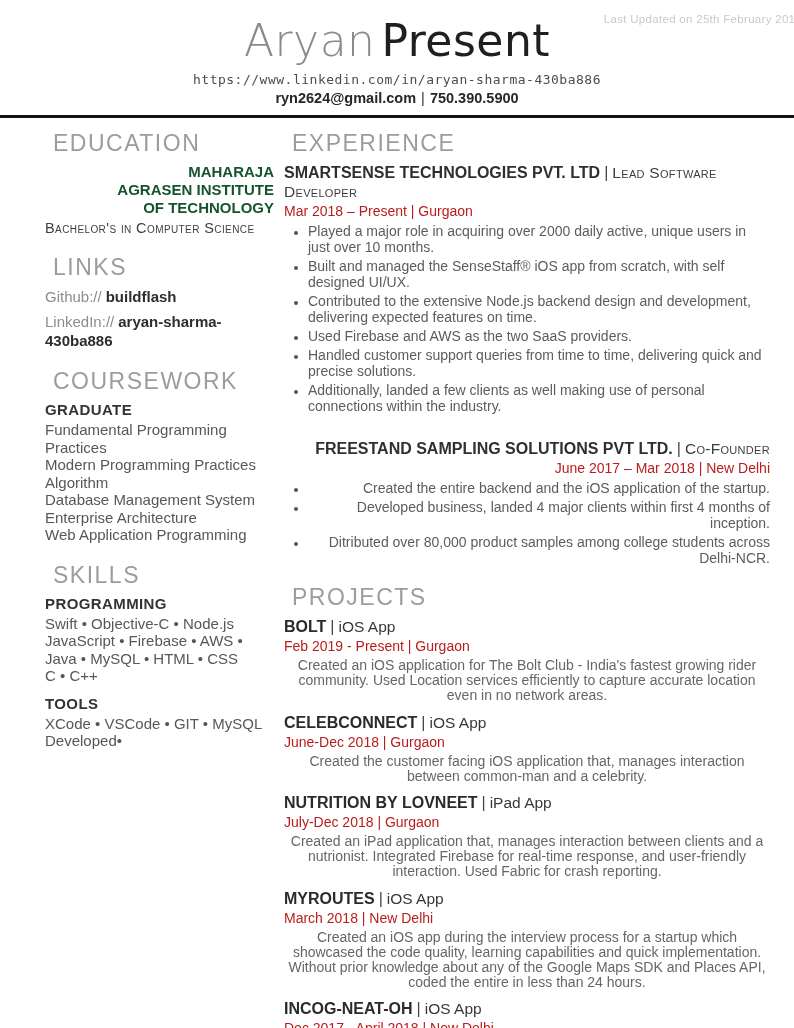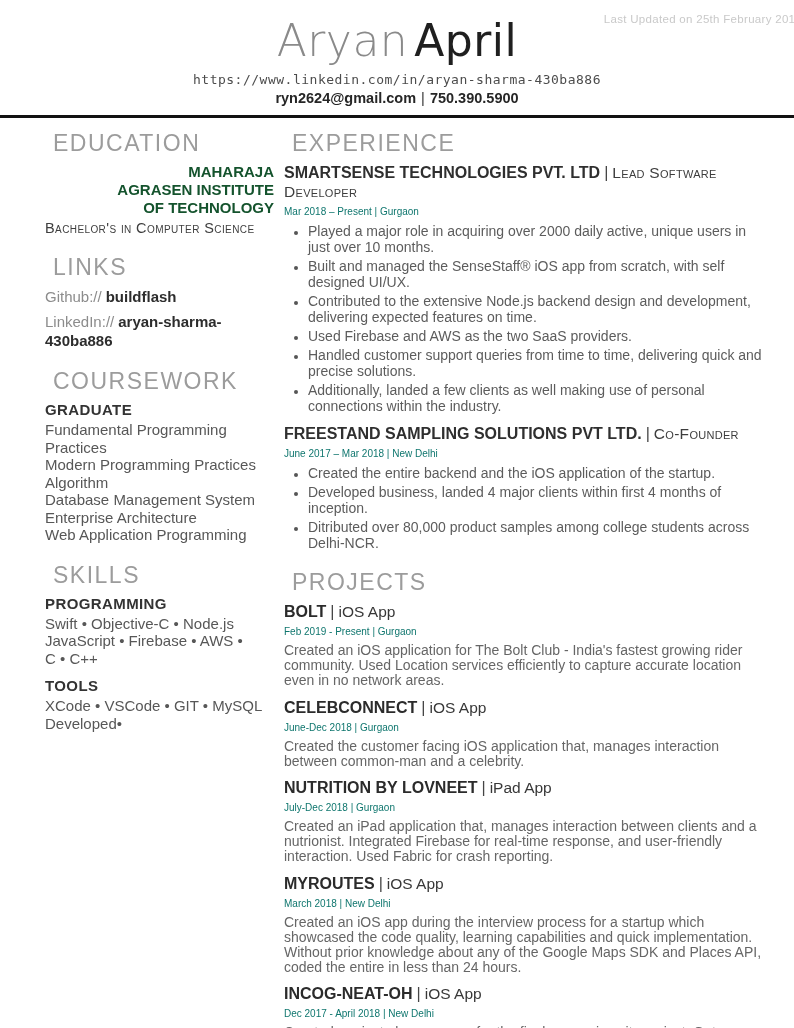--- a/index.html
+++ b/index.html
@@ -55,47 +55,47 @@
   .link-value { color: #2d2d2d; font-weight: 700; margin-left: 4px; }
   .subhead {
     font-size: 15px; font-weight: 700; color: #333;
     letter-spacing: 0.4px; margin: 7px 0 3px 0;
   }
   .course-item, .skill-line { font-size: 15px; line-height: 17.5px; color: #575757; }
   .tools-title { margin-top: 10px; }
 
   
   .job { margin-top: 6px; }
-  .job + .job { margin-top: 10px; }
+  .job + .job { margin-top: 25px; text-align: right; }
   .job-title { font-size: 16px; line-height: 19px; }
   .company { font-weight: 700; color: #2f2f2f; }
   .pipe { color: #444; margin: 0 4px; font-weight: 400; }
   .role { font-variant: small-caps; font-size: 15.5px; color: #3d3d3d; letter-spacing: 0.3px; }
-  .meta { font-size: 10px; line-height: 17px; color: #0f766e; margin: 2px 0 3px 0; }
+  .meta { font-size: 14px; line-height: 17px; color: #b91c1c; margin: 2px 0 3px 0; }
   .bullets { margin: 0; padding-left: 24px; }
   .bullets li {
     font-size: 14px; line-height: 16px; color: #5c5c5c; margin-bottom: 3px;
   }
   .bullets li::marker { color: #555; font-size: 12px; }
 
   .project { margin-top: 8px; }
   .project + .project { margin-top: 9px; }
   .project-title { font-size: 16px; line-height: 19px; }
   .project-name { font-weight: 700; color: #2b2b2b; }
   .platform { font-size: 15.5px; color: #383838; }
-  .project-desc { font-size: 14px; line-height: 15.2px; color: #666; margin-top: 1px; }
+  .project-desc { font-size: 14px; line-height: 15.2px; color: #666; margin-top: 1px; text-align: center; }
 </style>
 </head>
 <body>
 
 <div class="last-updated">Last Updated on 25th February 2019</div>
 
 <header>
   <h1 class="name">
-    <span class="first">Aryan</span><span class="last">April</span>
+    <span class="first">Aryan</span><span class="last">Present</span>
   </h1>
   <div class="linkedin-url">https://www.linkedin.com/in/aryan-sharma-430ba886</div>
   <div class="contact">
     <span>ryn2624@gmail.com</span><span class="sep">|</span><span>750.390.5900</span>
   </div>
 </header>
 
 <hr class="divider">
 
 <div class="columns">
@@ -131,20 +131,21 @@
       <div class="course-item">Database Management System</div>
       <div class="course-item">Enterprise Architecture</div>
       <div class="course-item">Web Application Programming</div>
     </section>
 
     <section>
       <h2 class="section-heading mt-sec">SKILLS</h2>
       <div class="subhead">PROGRAMMING</div>
       <div class="skill-line">Swift • Objective-C • Node.js</div>
       <div class="skill-line">JavaScript • Firebase • AWS •</div>
+      <div class="skill-line">Java • MySQL • HTML • CSS</div>
       <div class="skill-line">C • C++</div>
       <div class="subhead tools-title">TOOLS</div>
       <div class="skill-line">XCode • VSCode • GIT • MySQL</div>
       <div class="skill-line">Developed•</div>
     </section>
 
   </aside>
 
   <main class="col-right">
 

